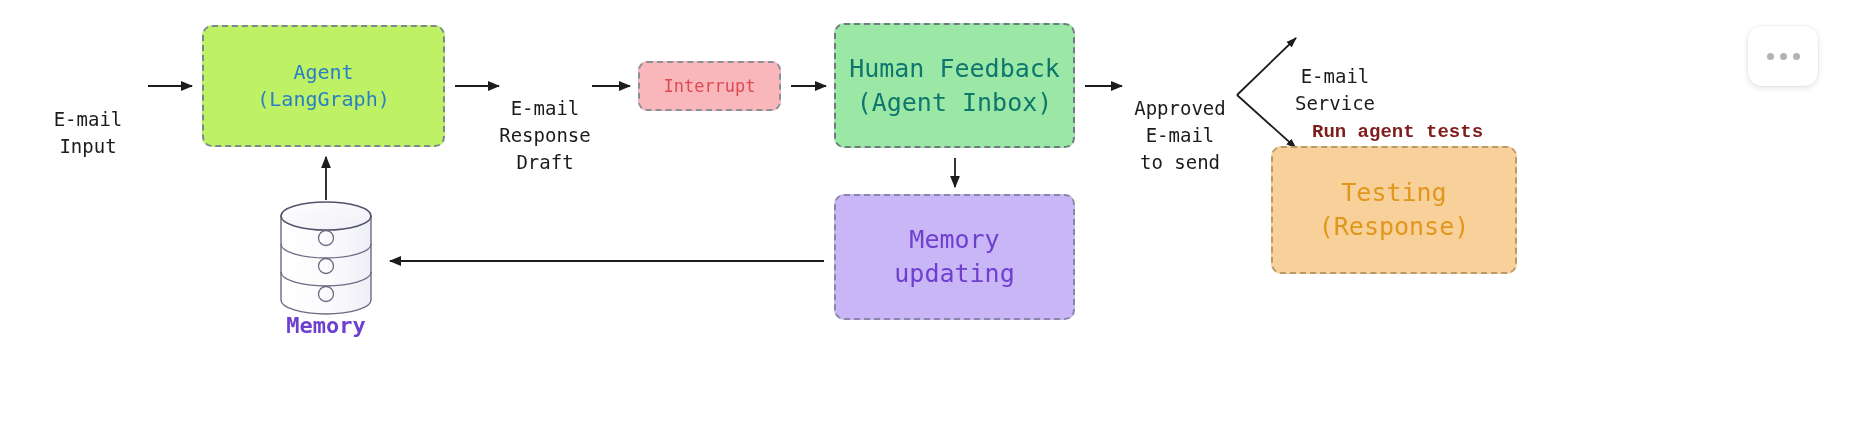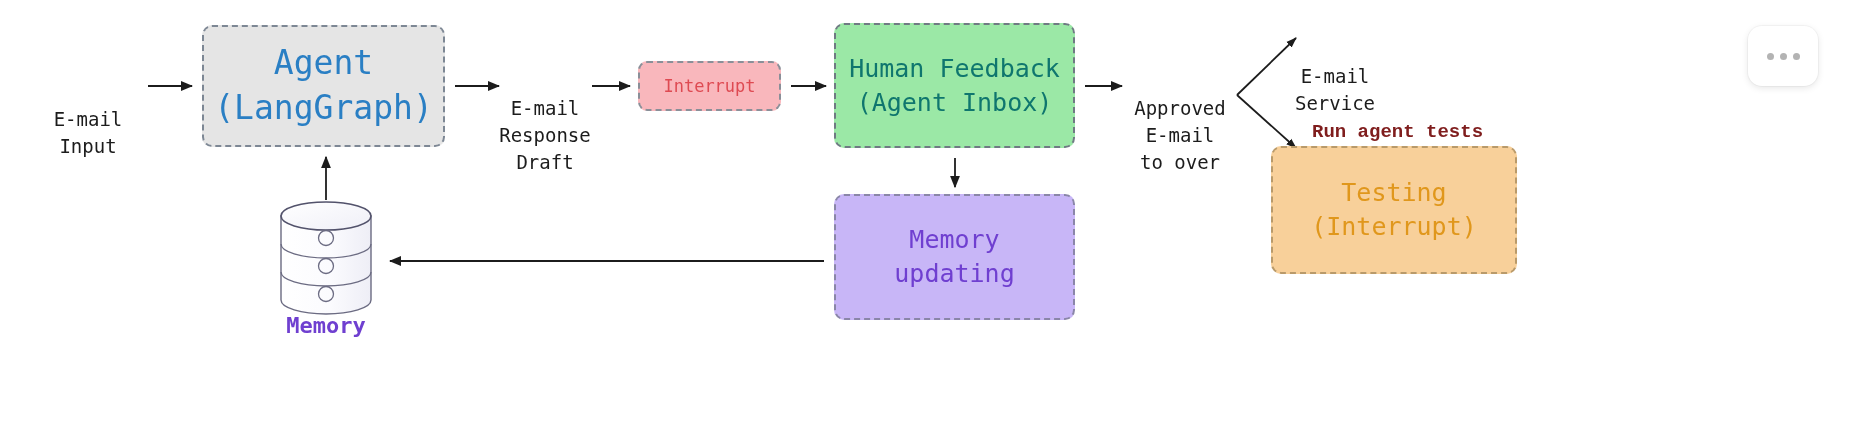--- a/index.html
+++ b/index.html
@@ -25,24 +25,24 @@
     justify-content: center;
     text-align: center;
     border-radius: 10px;
     font-family: "DejaVu Sans Mono", "Liberation Mono", monospace;
     font-weight: 500;
     line-height: 1.35;
     white-space: pre-line;
   }
   .node-agent {
     left: 202px; top: 25px; width: 243px; height: 122px;
-    background: #e5e5e5;
+    background: #bef264;
     border: 2px dashed #7d8794;
     color: #2a7fc4;
-    font-size: 33px;
+    font-size: 20px;
   }
   .node-interrupt {
     left: 638px; top: 61px; width: 143px; height: 50px;
     background: #f9b7bc;
     border: 2px dashed #8a8f98;
     color: #de4a52;
     font-size: 17px;
     border-radius: 9px;
   }
   .node-human {
@@ -184,32 +184,32 @@
 
   <div class="node node-interrupt">Interrupt</div>
 
   <div class="node node-human">Human Feedback
 (Agent Inbox)</div>
 
   <div class="node node-memory-updating">Memory
 updating</div>
 
   <div class="node node-testing">Testing
-(Interrupt)</div>
+(Response)</div>
 
   <div class="plain-label" style="left:28px; top:60px; width:120px;">E-mail
 Input</div>
 
   <div class="plain-label" style="left:490px; top:49px; width:110px;">E-mail
 Response
 Draft</div>
 
   <div class="plain-label" style="left:1120px; top:49px; width:120px;">Approved
 E-mail
-to over</div>
+to send</div>
 
   <div class="plain-label" style="left:1275px; top:17px; width:120px;">E-mail
 Service</div>
 
   <div class="edge-label-orange" style="left:1312px; top:121px;">Run agent tests</div>
 
 
   <div class="db-label" style="left:246px; top:313px; width:160px;">Memory</div>
 
   <div class="dots-card">

